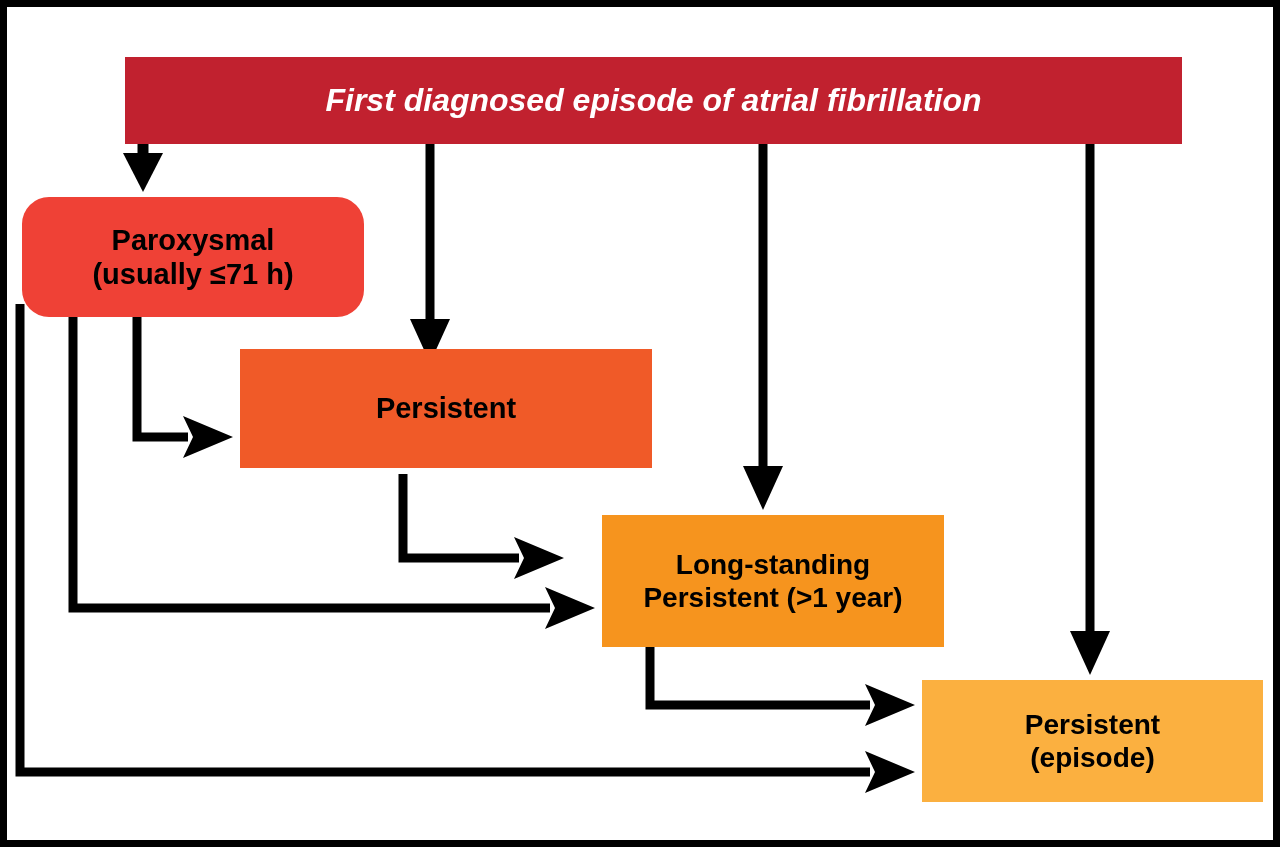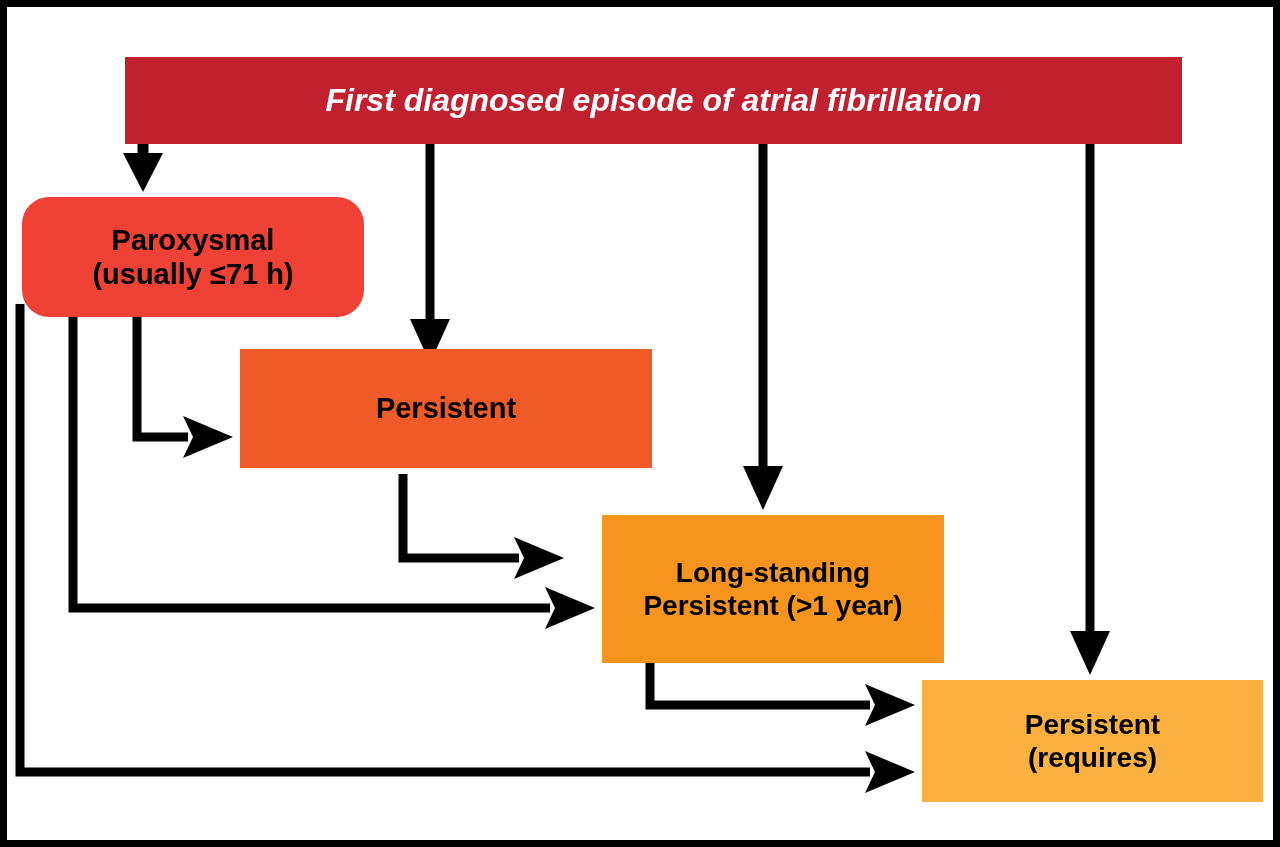--- a/index.html
+++ b/index.html
@@ -46,21 +46,21 @@
     font-size: 29px;
     border-radius: 27px;
   }
   #node-persistent {
     left: 233px; top: 342px; width: 412px; height: 119px;
     background: #F05A28;
     font-size: 29px;
     gap: 20px;
   }
   #node-longstanding {
-    left: 595px; top: 508px; width: 342px; height: 148px;
+    left: 595px; top: 508px; width: 342px; height: 132px;
     background: #F6941E;
     font-size: 28px;
   }
   #node-permanent {
     left: 915px; top: 673px; width: 341px; height: 122px;
     background: #FBB040;
     font-size: 28px;
   }
 
   
@@ -147,16 +147,16 @@
     <span class="line1">Persistent</span>
   </div>
 
   <div class="node" id="node-longstanding">
     <span class="line1">Long-standing</span>
     <span class="line2">Persistent (&gt;1 year)</span>
   </div>
 
   <div class="node" id="node-permanent">
     <span class="line1">Persistent</span>
-    <span class="line2">(requires)</span>
+    <span class="line2">(episode)</span>
   </div>
 
 </div>
 
 </body></html>

